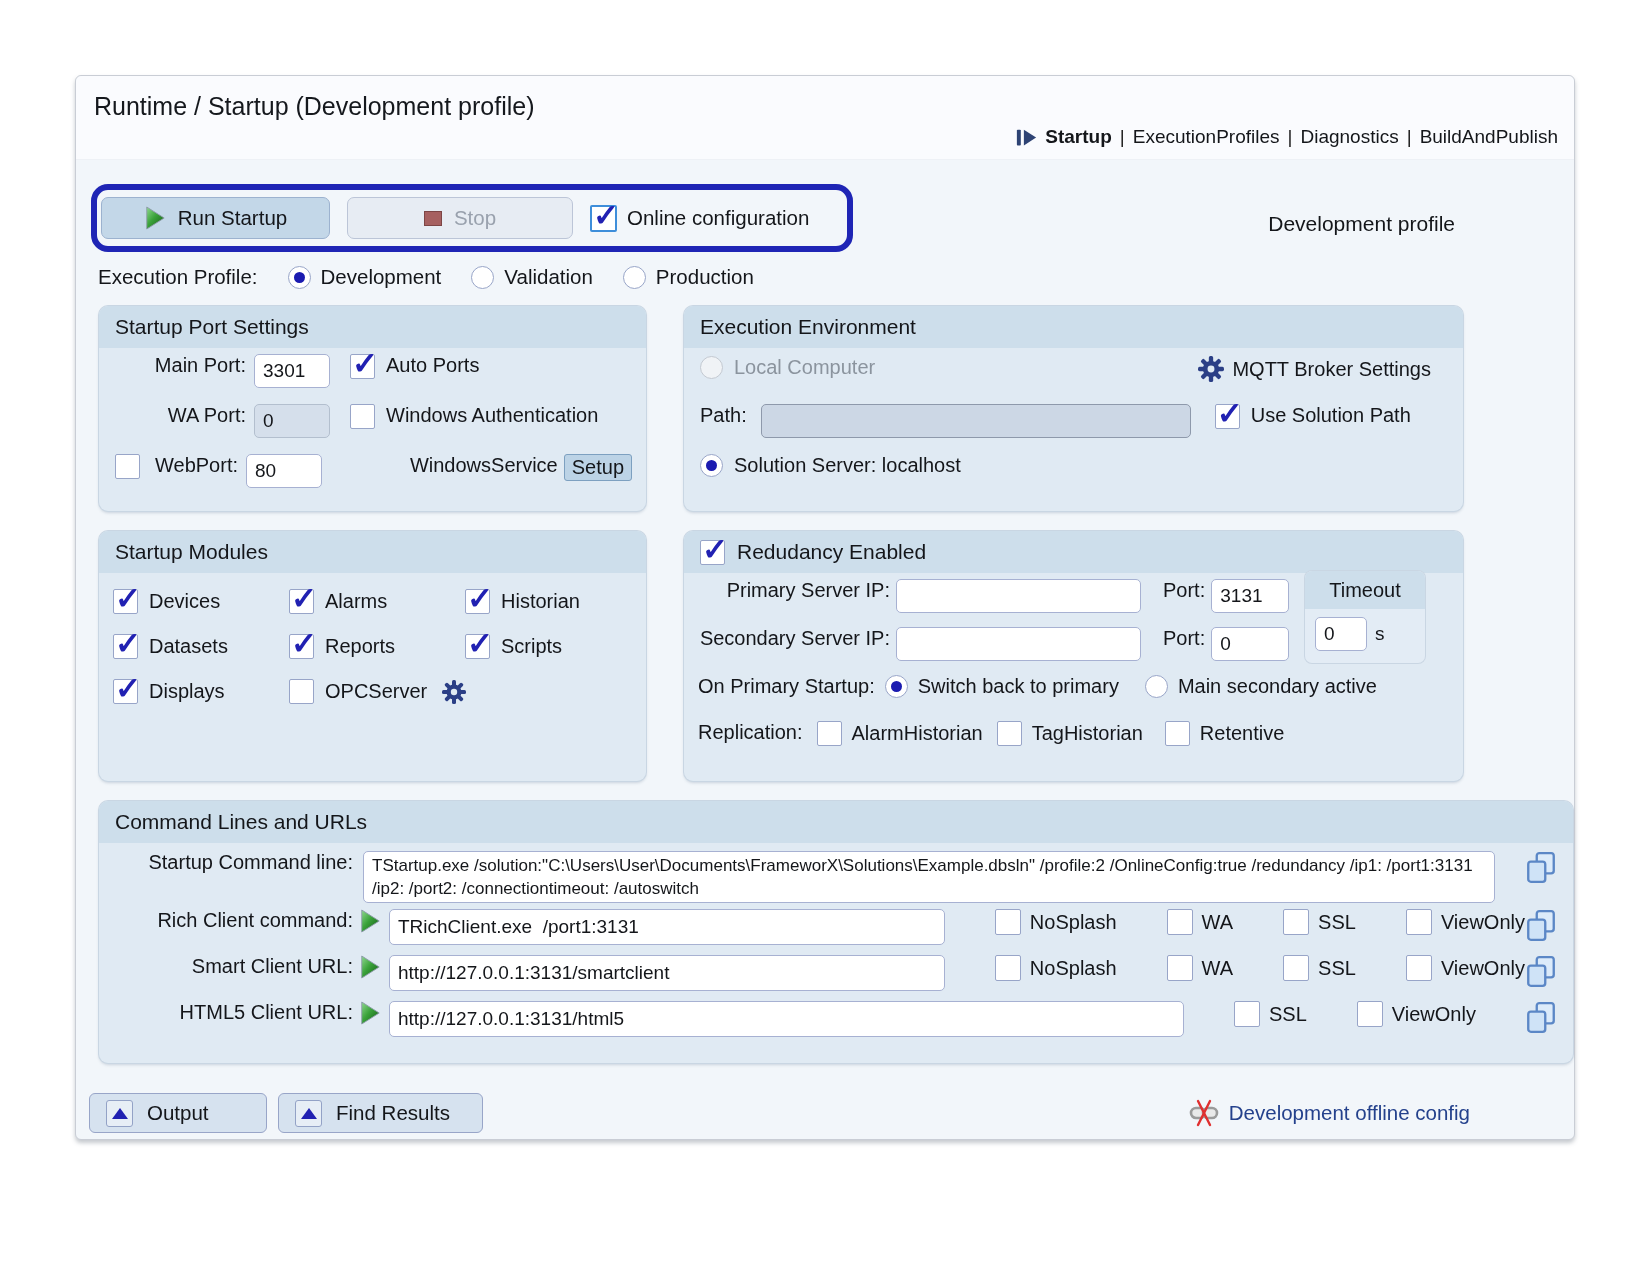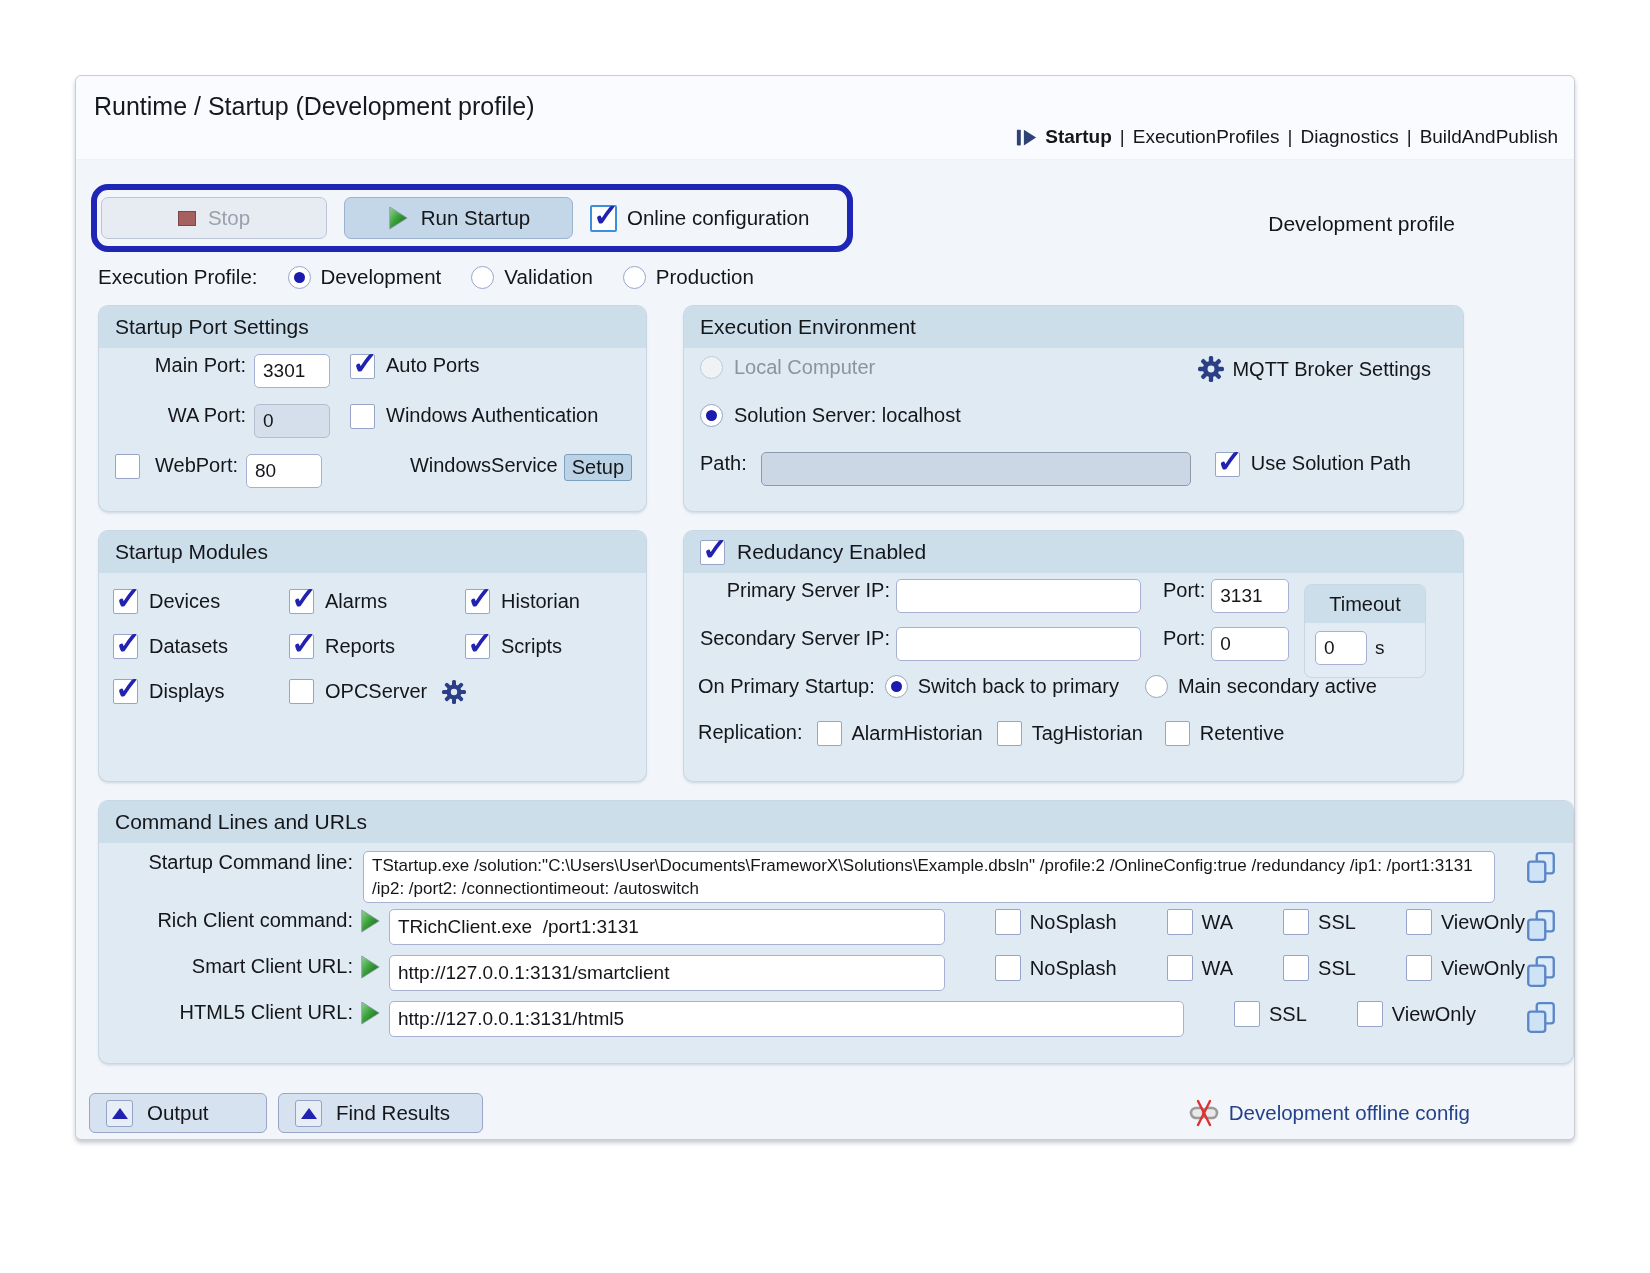--- a/index.html
+++ b/index.html
@@ -61,21 +61,21 @@
   #p-modules{left:23px;top:455px;width:547px;height:250px;}
   #p-redun{left:608px;top:455px;width:779px;height:250px;}
   #p-cmd{left:23px;top:725px;width:1474px;height:262px;}
 
   .setup-btn{background:#bcd3e6;border:1.5px solid #7da0c0;border-radius:3px;
     padding:1px 7px;font-size:20px;cursor:pointer;}
 
   .mods-grid{display:grid;grid-template-columns:176px 176px auto;row-gap:20px;padding:16px 14px;}
   .mod{display:flex;align-items:center;gap:11px;font-size:20px;}
 
-  .timeout-box{position:absolute;right:38px;top:54px;width:120px;height:92px;border-radius:7px;
+  .timeout-box{position:absolute;right:38px;top:40px;width:120px;height:92px;border-radius:7px;
     background:#e3ecf5;box-shadow:0 0 0 1px #c9d6e3;overflow:hidden;}
   .timeout-hd{height:38px;background:#cddeeb;display:flex;align-items:center;justify-content:center;font-size:20px;}
   .timeout-bd{display:flex;align-items:center;gap:8px;padding:8px 10px;font-size:19px;}
 
   .cmd-label{width:240px;font-size:20px;text-align:right;flex:none;}
   .cmdbox{width:1132px;height:52px;background:#fff;border:1.5px solid #a7b1d2;border-radius:5px;
     font-size:17px;line-height:1.38;padding:2px 8px;overflow:hidden;}
   .flag{display:flex;align-items:center;gap:9px;font-size:20px;margin-left:18px;padding-left:32px;}
   .flag .cb{width:26px;height:26px;}
   .ic{flex:none;display:block;}
@@ -149,29 +149,29 @@
     <span class="bc-active">Startup</span>
     <span class="bc-sep">|</span>
     <span>ExecutionProfiles</span>
     <span class="bc-sep">|</span>
     <span>Diagnostics</span>
     <span class="bc-sep">|</span>
     <span>BuildAndPublish</span>
   </div>
 
   <div class="runbar">
-    <div class="btn stop-btn">
-      <span class="stop-sq"></span>
-      <span>Stop</span>
-    </div>
     <div class="btn run-btn">
       <svg class="ic" width="22" height="24">
           <use href="#ic-play"></use>
         </svg>
       <span>Run Startup</span>
+    </div>
+    <div class="btn stop-btn">
+      <span class="stop-sq"></span>
+      <span>Stop</span>
     </div>
     <div class="opt">
       <span class="cb cb-online checked"></span>
       <span class="lbl" style="font-size:20.5px">Online configuration</span>
     </div>
   </div>
   <div class="dev-profile">Development profile</div>
 
   <div class="exec-row">
     <span>Execution Profile:</span>
@@ -220,29 +220,29 @@
       <div class="row" style="height:48px">
         <span class="radio disabled"></span>
         <span class="lbl gray" style="margin-left:11px">Local Computer</span>
         <span class="opt" style="margin-left:auto;margin-right:16px;gap:8px">
           <svg class="ic" width="26" height="26">
               <use href="#ic-gear"></use>
             </svg>
           <span class="lbl">MQTT Broker Settings</span>
         </span>
       </div>
-      <div class="row" style="height:48px">
-        <span class="radio selected"></span>
-        <span class="lbl" style="margin-left:11px">Solution Server: localhost</span>
-      </div>
       <div class="row" style="height:50px">
         <span class="lbl">Path:</span>
         <span class="input" style="width:430px;margin-left:14px;background:#ccd7e5;border-color:#8e99ab"></span>
         <span class="cb checked" style="margin-left:24px"></span>
         <span class="lbl" style="margin-left:11px">Use Solution Path</span>
+      </div>
+      <div class="row" style="height:48px">
+        <span class="radio selected"></span>
+        <span class="lbl" style="margin-left:11px">Solution Server: localhost</span>
       </div>
     </div>
   </div>
 
   <div class="panel" id="p-modules">
     <div class="panel-header">Startup Modules</div>
     <div class="mods-grid">
       <span class="mod">
         <span class="cb checked"></span>
         <span>Devices</span>

